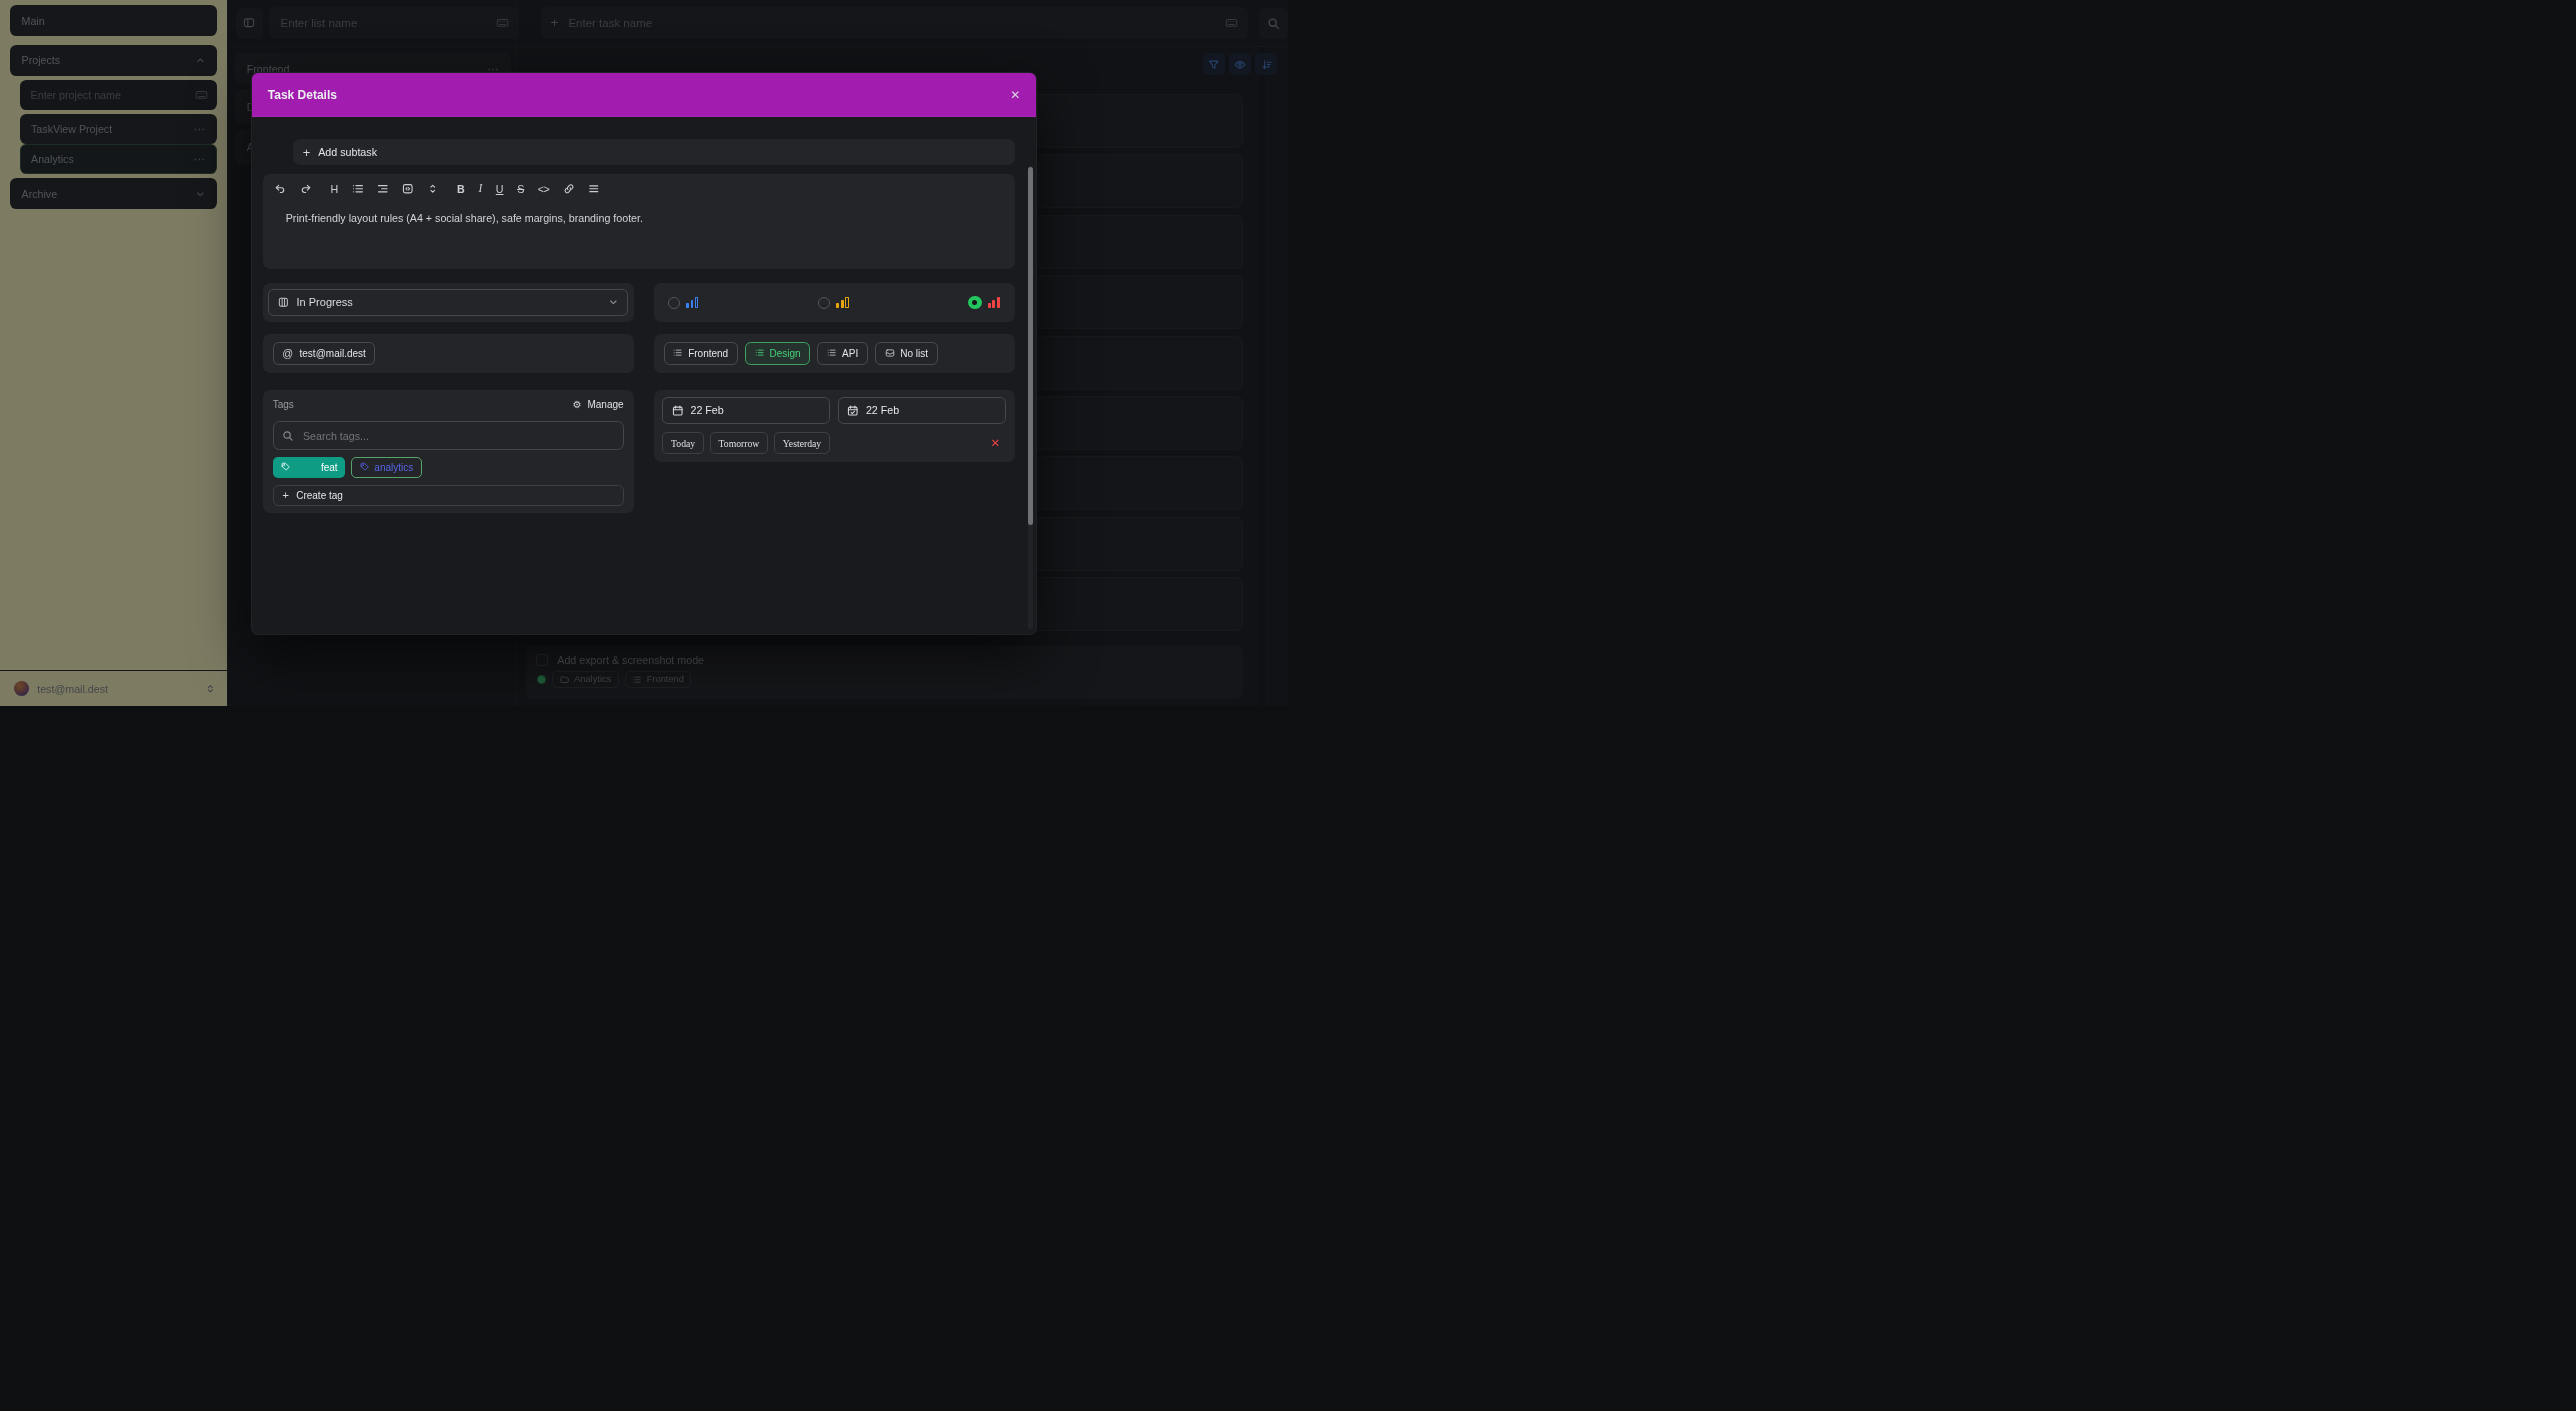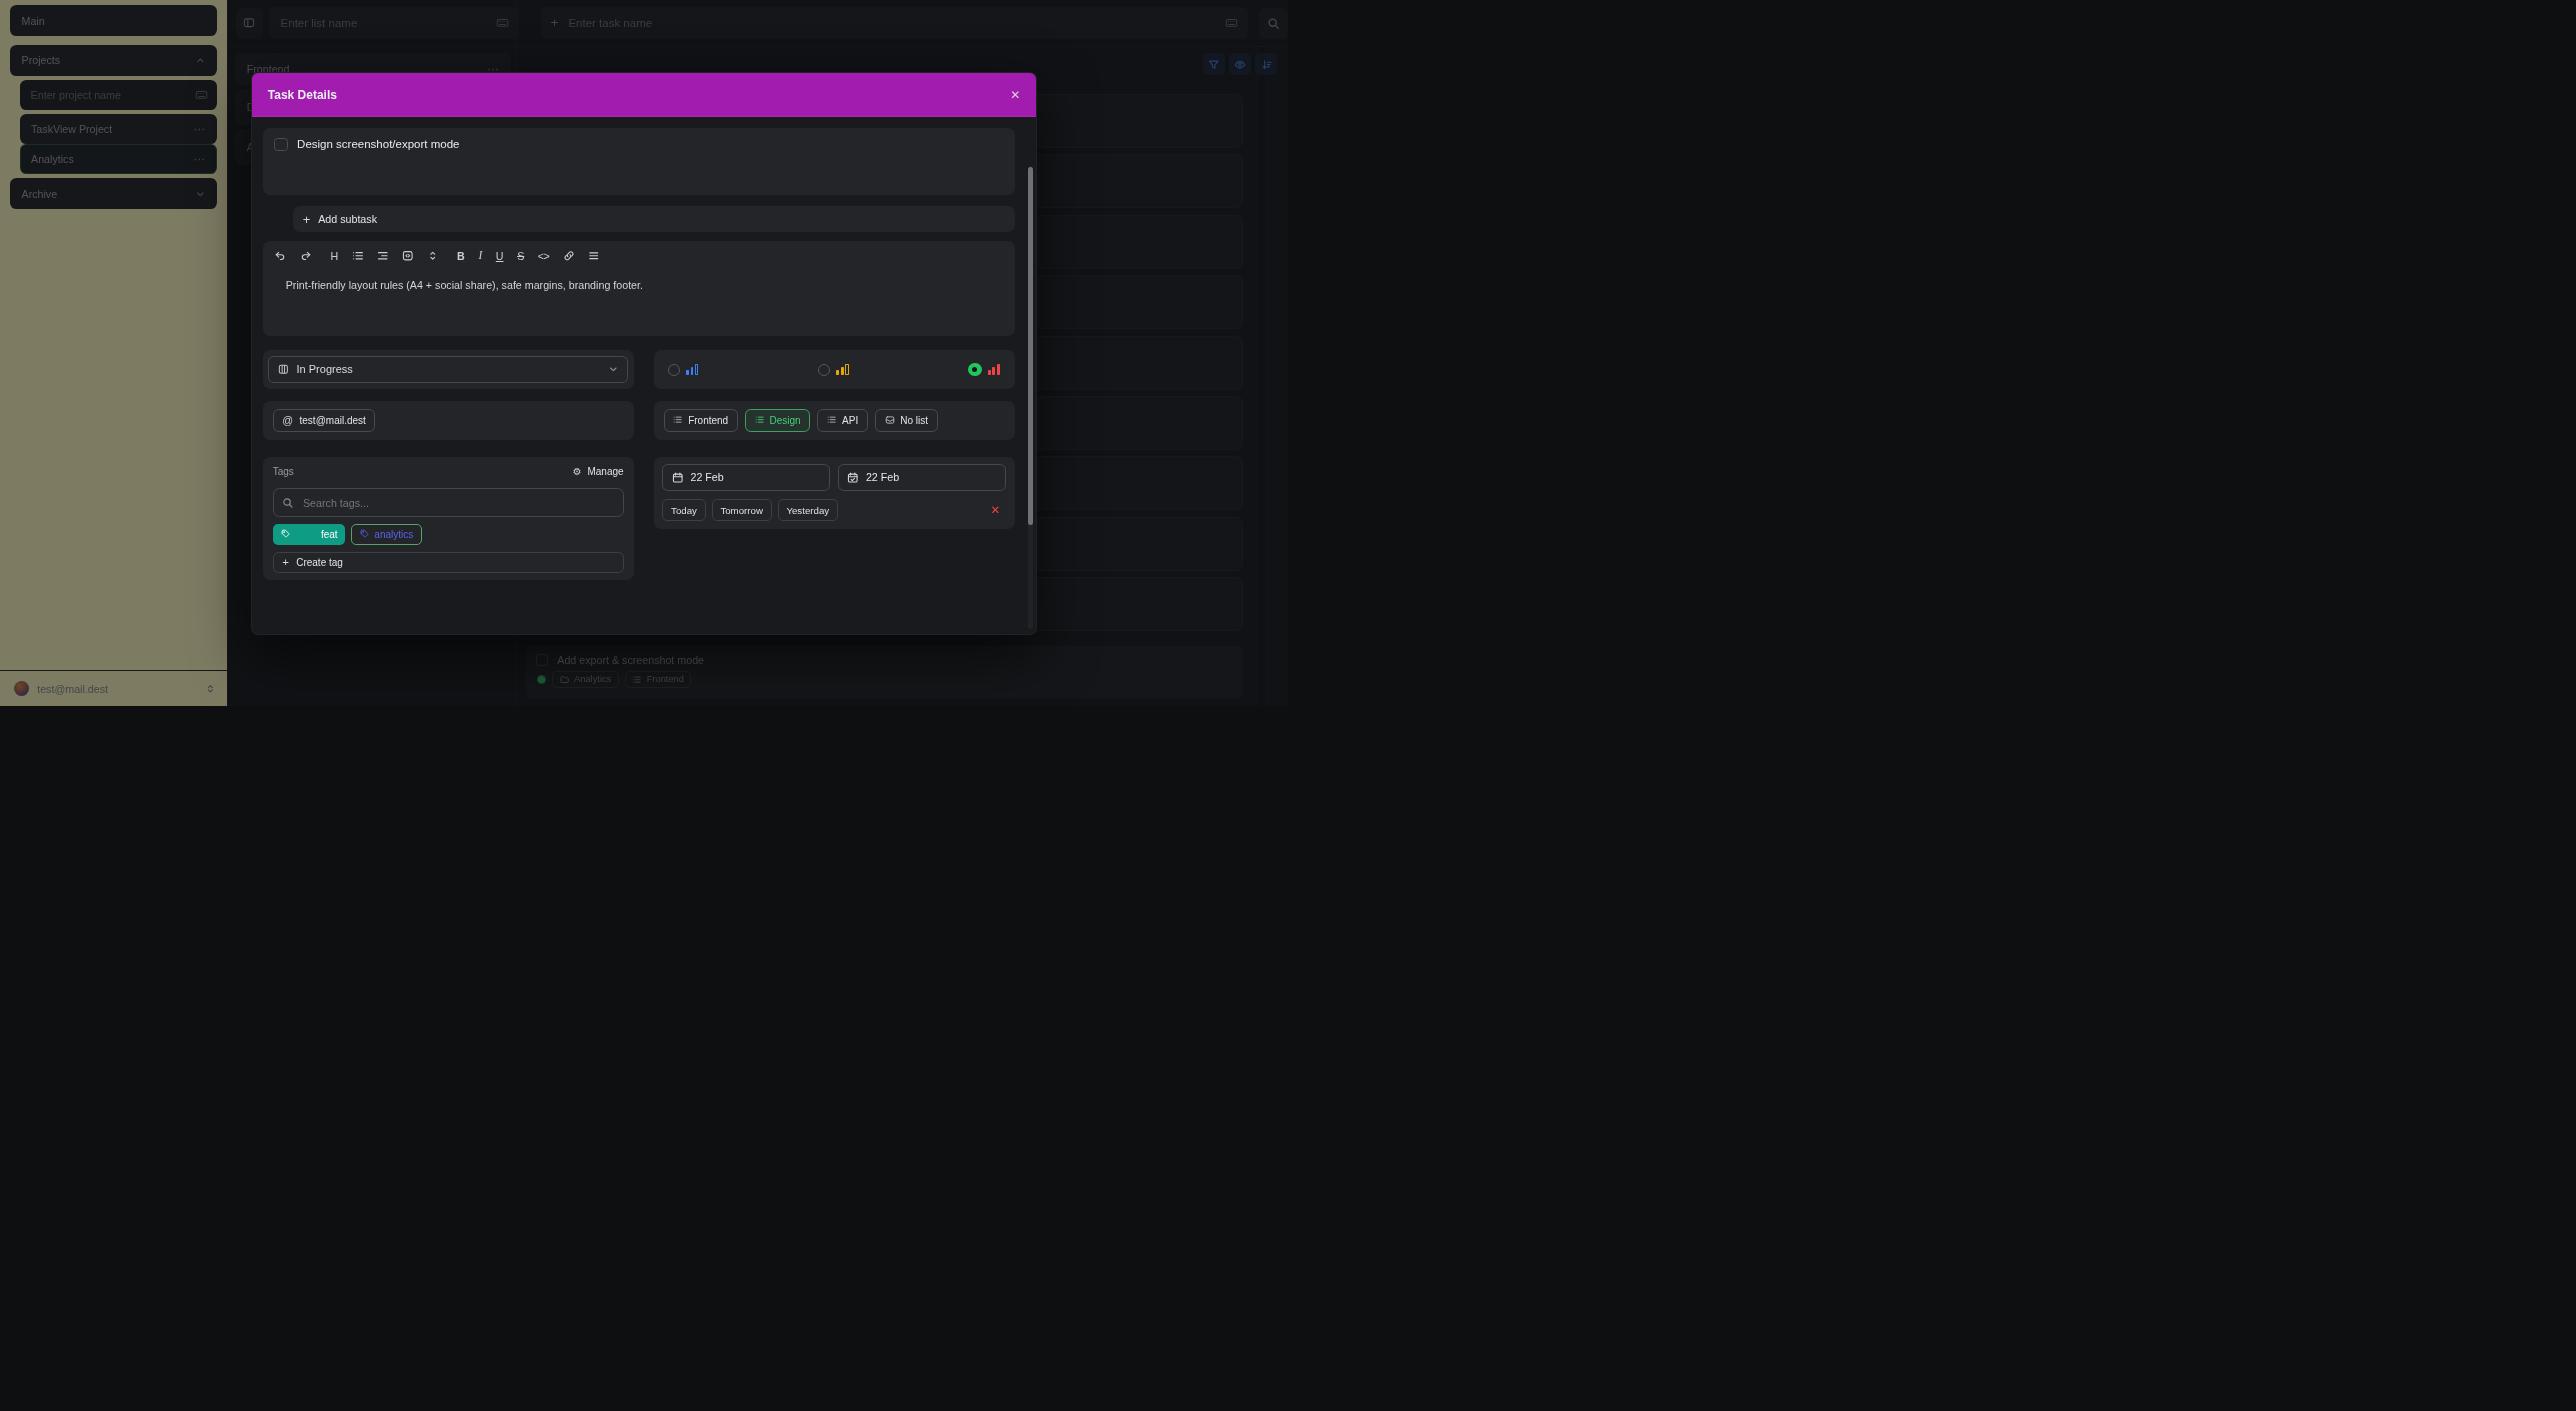--- a/index.html
+++ b/index.html
@@ -342,24 +342,20 @@
 
   <div class="overlay"></div>
 
   <div class="modal">
     <div class="m-header">
       <span class="m-title">Task Details</span>
       <span class="m-close">✕</span>
     </div>
 
     <div class="m-body">
-      <div class="panel t-panel">
-        <span class="cbx"></span>
-        <span class="t-title">Design screenshot/export mode</span>
-      </div>
 
       <div class="panel subtask">
         <span class="plus">+</span>
         <span class="lbl">Add subtask</span>
       </div>
 
       <div class="panel editor">
         <div class="toolbar" id="toolbar">
             <span class="tbtn">
               <svg width="12" height="11.5" viewBox="0 0 16 16" fill="none" stroke="currentColor" stroke-width="1.5" stroke-linecap="round" stroke-linejoin="round">
@@ -575,21 +571,21 @@
               <span class="icon">
                 <svg width="11.5" height="11.5" viewBox="0 0 16 16" fill="none" stroke="currentColor" stroke-width="1.5" stroke-linecap="round" stroke-linejoin="round">
                     <rect x="2" y="3" width="12" height="11" rx="2"></rect>
                     <path d="M5 1.5v2.8M11 1.5v2.8M2 6.6h12M5.7 10.3l1.6 1.6 3-3.1"></path>
                   </svg>
               </span>
               <span>22 Feb</span>
             </div>
           </div>
           <div class="quick-row">
-            <span id="quickDates" style="display:flex;gap:5.7px;">
+            <span id="quickDates" style="display:flex;gap:5.7px;font-family:Liberation Serif, serif;">
                 <button class="qbtn">Today</button>
                 <button class="qbtn">Tomorrow</button>
                 <button class="qbtn">Yesterday</button>
               </span>
             <span class="clear-x">✕</span>
           </div>
         </div>
       </div>
 
       <div class="m-scroll">

